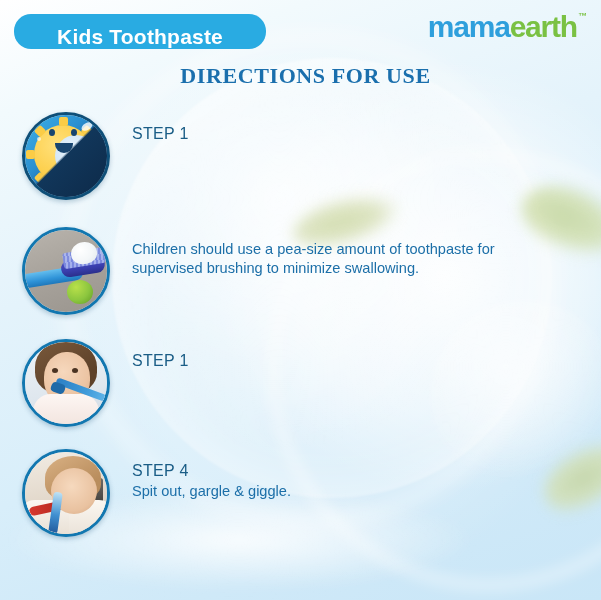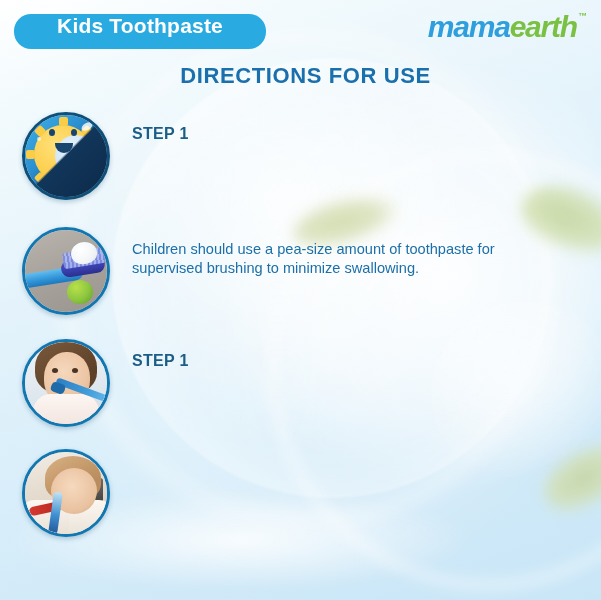--- a/index.html
+++ b/index.html
@@ -50,36 +50,36 @@
   .leaf-2{left:520px;top:188px;width:108px;height:64px;
     background:radial-gradient(ellipse at 40% 50%, #bcd08e 0%, #cfdda8 48%, rgba(220,232,198,0) 76%);
     border-radius:60% 40% 50% 50%;transform:rotate(22deg);}
   .leaf-3{left:540px;top:448px;width:96px;height:56px;
     background:radial-gradient(ellipse at 45% 50%, #c2d193 0%, #d4dfae 48%, rgba(222,232,200,0) 76%);
     border-radius:55% 45% 60% 40%;transform:rotate(-28deg);}
 
   
   .title-banner{
     position:absolute;left:14px;top:14px;width:252px;height:35px;
-    background:#29abe2;display:flex;align-items:flex-start;justify-content:center;border-radius:17px;
+    background:#29abe2;display:flex;align-items:flex-end;justify-content:center;border-radius:17px;
   }
   .title-banner span{
     color:#ffffff;font-size:21px;font-weight:bold;letter-spacing:.2px;
   }
   .logo{
     position:absolute;right:14px;top:10px;height:34px;display:flex;align-items:flex-start;
   }
-  .logo-text{font-size:30px;font-weight:bold;letter-spacing:-1.2px;line-height:34px;font-style:italic;}
+  .logo-text{font-size:30px;font-weight:bold;letter-spacing:-1.2px;line-height:34px;}
   .logo-mama{color:#2e9fdc;}
   .logo-earth{color:#7ac143;}
   .logo-tm{font-size:9px;color:#7ac143;line-height:12px;margin-left:1px;font-weight:bold;}
 
   .headline{
     position:absolute;left:10px;right:0;top:63px;text-align:center;
-    color:#1a6fad;font-size:22px;font-weight:bold;letter-spacing:.6px;
+    color:#1a6fad;font-size:22px;font-weight:bold;letter-spacing:.6px;font-family:Liberation Serif, serif;
   }
 
   
   .steps{position:absolute;left:0;top:112px;width:601px;}
   .step{position:relative;display:flex;align-items:flex-start;padding-left:22px;}
   .step-1{height:115px;}
   .step-2{height:112px;}
   .step-3{height:110px;}
   .step-4{height:110px;}
 
@@ -159,21 +159,21 @@
     background:radial-gradient(circle at 45% 40%, #f6d9be 0%, #e9c2a0 65%, #d2a47e 100%);}
   .b-shirt{position:absolute;left:0px;top:54px;width:44px;height:34px;border-radius:14px 10px 4px 4px;
     background:linear-gradient(180deg,#f6f2ec 0%,#e7ddd1 100%);}
   .b-collar{position:absolute;left:4px;top:52px;width:34px;height:9px;border-radius:6px;
     background:linear-gradient(90deg,#d6392f 0%,#b3271f 100%);transform:rotate(-12deg);}
   .b-brush{position:absolute;left:26px;top:40px;width:9px;height:42px;border-radius:4px;
     background:linear-gradient(180deg,#bfe2f5 0%,#3f8fd0 55%,#21589a 100%);transform:rotate(8deg);}
 
   .step-text{padding-left:22px;padding-top:13px;}
   .step-title{
-    color:#1a5d86;font-size:16px;font-weight:bold;letter-spacing:.3px;margin-bottom:2px;
+    color:#1a5d86;font-size:16px;font-weight:normal;letter-spacing:.3px;margin-bottom:2px;
   }
   .step-body{
     color:#1c6fa8;font-size:14.6px;line-height:19px;max-width:430px;
   }
 </style>
 </head>
 <body>
 
 <div id="page">
 
@@ -260,16 +260,20 @@
         <div class="b-bg"></div>
         <div class="b-tap-arm"></div>
         <div class="b-tap"></div>
         <div class="b-sink"></div>
         <div class="b-shirt"></div>
         <div class="b-collar"></div>
         <div class="b-hair"></div>
         <div class="b-head"></div>
         <div class="b-brush"></div>
       </div>
+      <div class="step-text">
+        <div class="step-title">STEP 4</div>
+        <div class="step-body">Spit out, gargle &amp; giggle.</div>
+      </div>
     </div>
 
   </div>
 </div>
 
 </body></html>

